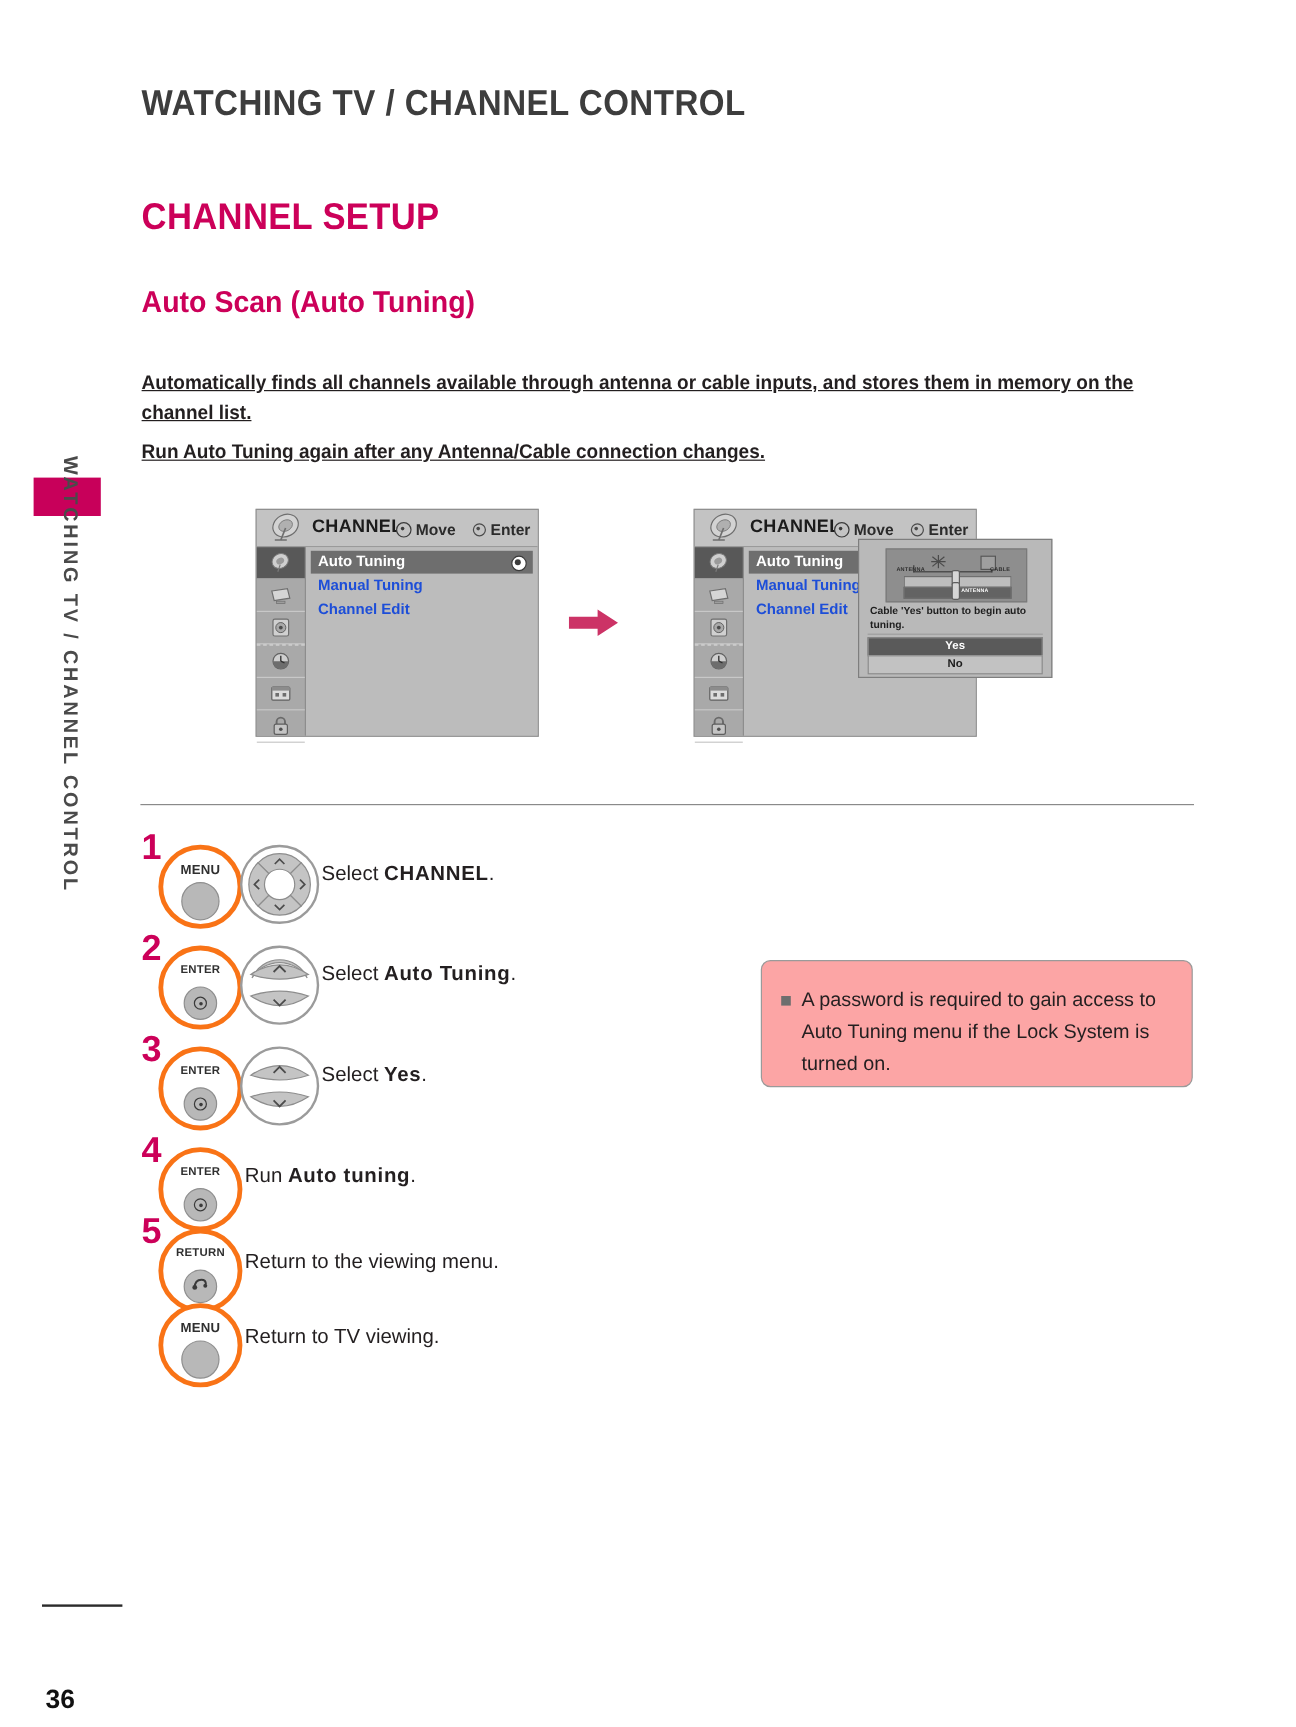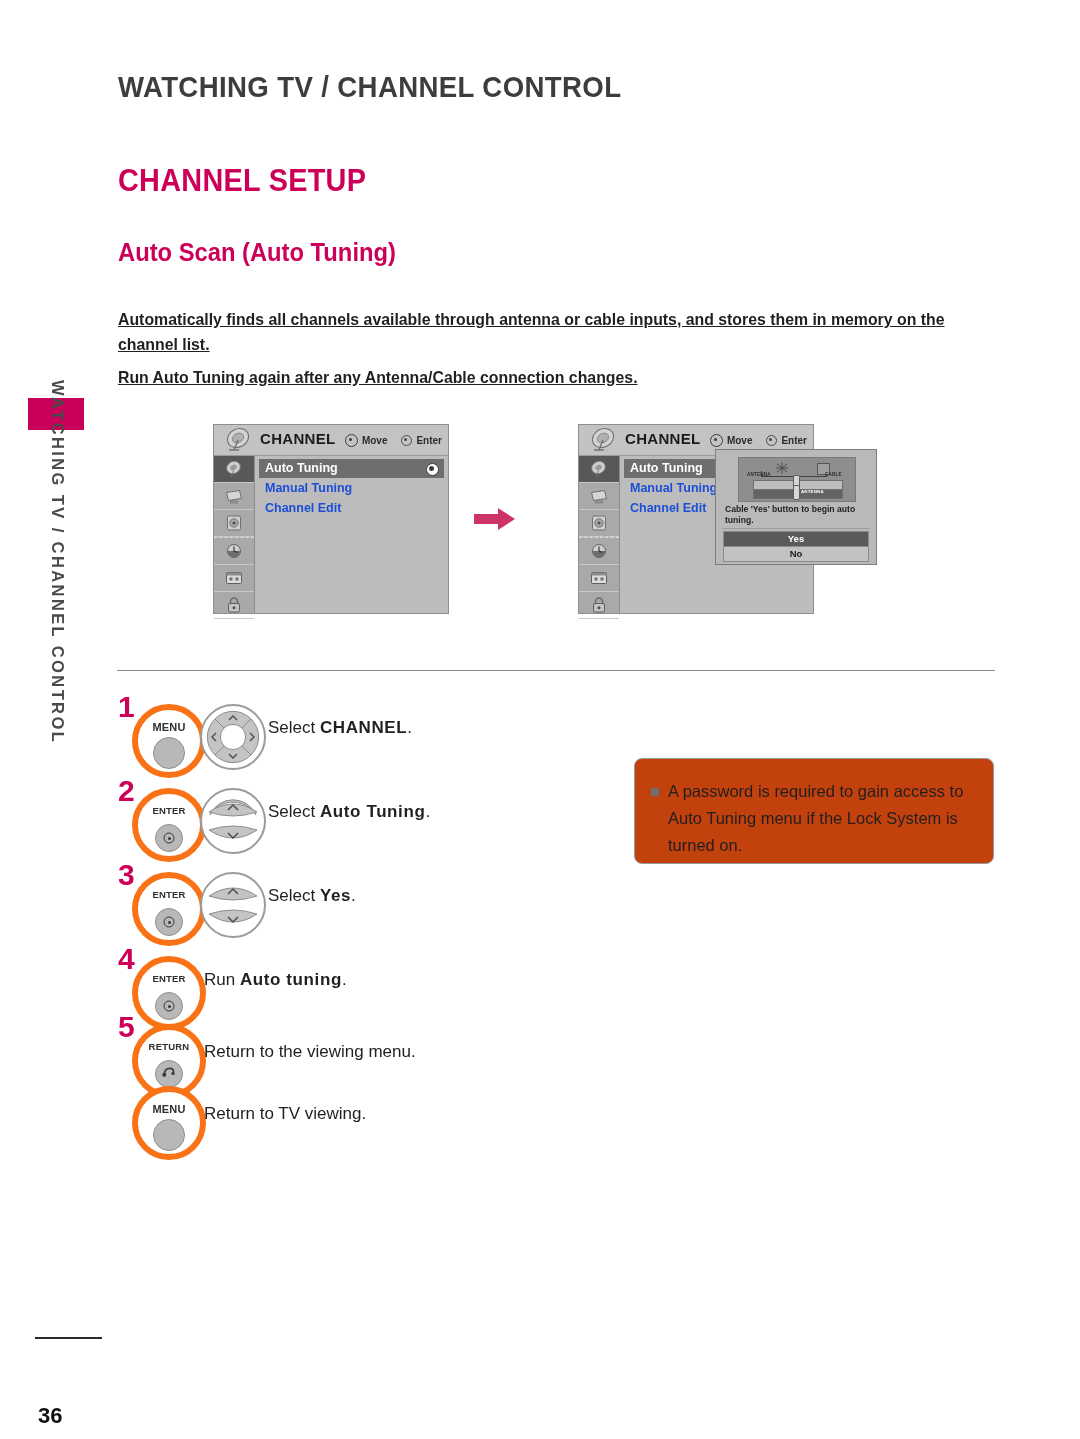--- a/index.html
+++ b/index.html
@@ -127,21 +127,21 @@
     top: 5px;
     font-size: 15px;
     font-weight: 700;
     color: #1b1b1b;
     letter-spacing: 0.3px;
   }
   .osd-hints {
     position: absolute;
     right: 6px;
     top: 9px;
-    font-size: 10px;
+    font-size: 13px;
     font-weight: 700;
     color: #2b2b2b;
     display: flex;
     align-items: center;
     gap: 4px;
   }
   .hint-move-icon {
     display: inline-block;
     width: 11px; height: 11px;
     border-radius: 50%;
@@ -364,21 +364,21 @@
     top: -4px;
     font-size: 30px;
     font-weight: 700;
     color: #cc0059;
     line-height: 30px;
   }
   .btn-circle {
     position: absolute;
     width: 62px; height: 62px;
     border-radius: 50%;
-    border: 6px solid #f97316;
+    border: 4px solid #f97316;
     background: #ffffff;
   }
   .btn-label {
     position: absolute;
     left: 0; right: 0;
     top: 11px;
     text-align: center;
     font-size: 11px;
     font-weight: 700;
     color: #303030;
@@ -432,26 +432,26 @@
     white-space: nowrap;
     text-align: center;
   }
   .step-text.narrow { left: 86px; }
   .step-text b { font-weight: 700; letter-spacing: 0.6px; }
 
   
   #note-box {
     position: absolute;
     left: 634px;
-    top: 758px;
+    top: 800px;
     width: 358px;
     height: 104px;
     border: 1px solid #9a9a9a;
     border-radius: 8px;
-    background: #c2410c;
+    background: #fca5a5;
   }
   #note-bullet {
     position: absolute;
     left: 16px;
     top: 29px;
     width: 8px; height: 8px;
     background: #6e6e6e;
   }
   #note-text {
     position: absolute;

